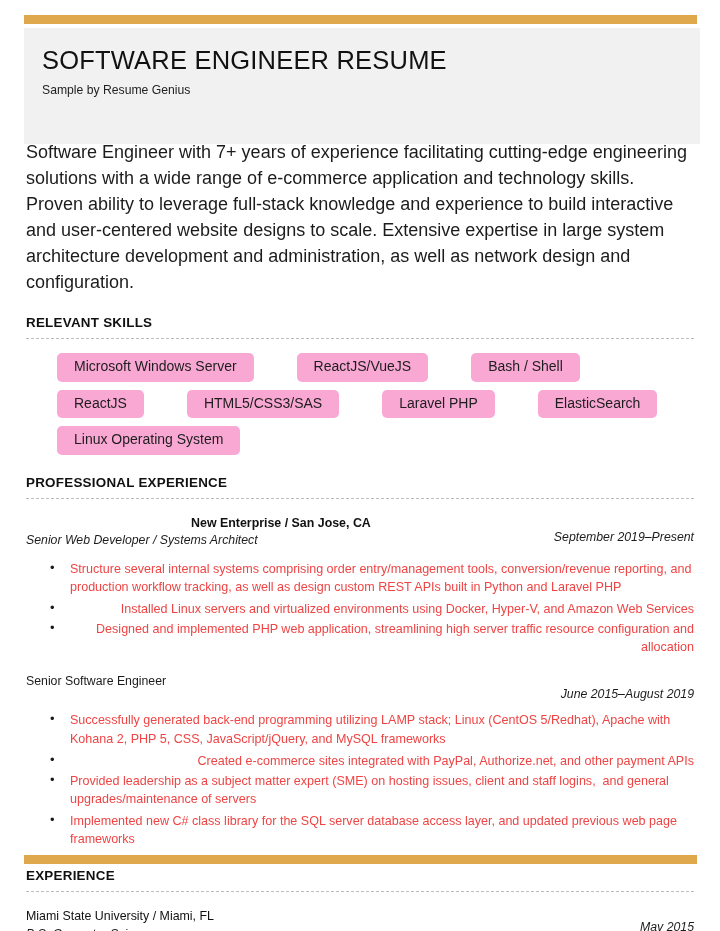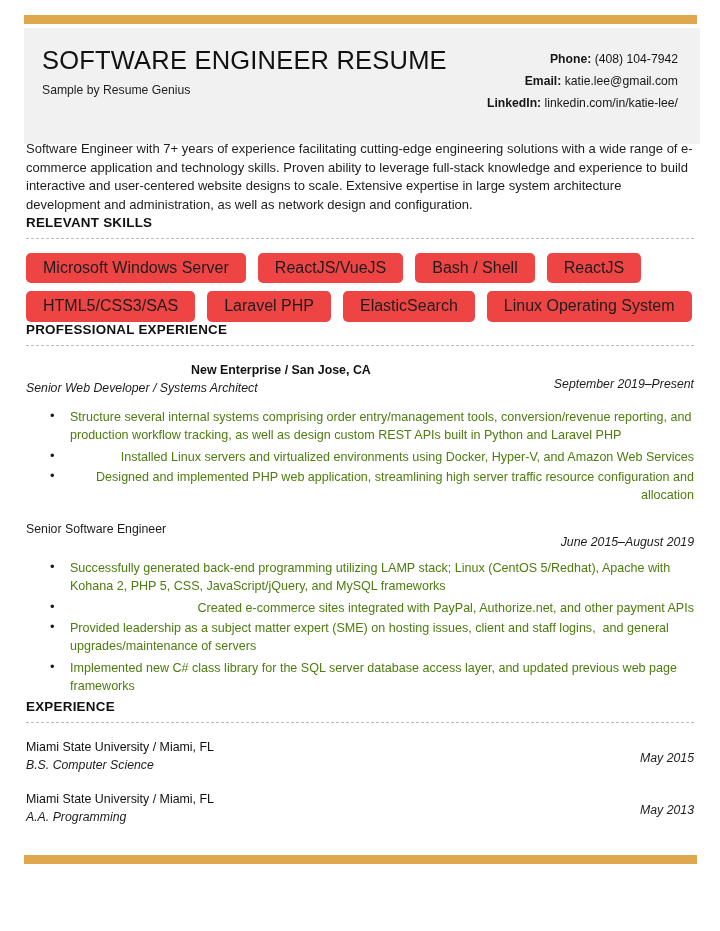--- a/index.html
+++ b/index.html
@@ -56,54 +56,56 @@
     padding-top: 4px;
   }
   .contact-line .lbl { font-weight: bold; }
   .contact-line .val { font-weight: 400; }
 
   
   .content { position: absolute; left: 0; top: 122px; width: 720px; }
 
   .summary {
     margin: 18px 26px 0 26px;
-    font-size: 13px;
+    font-size: 18px;
     line-height: 1.44;
     color: #1c1c1c;
     text-align: left;
   }
 
   
   .section { margin: 0 26px; }
   .section-heading {
     font-size: 13.4px;
     font-weight: bold;
     letter-spacing: 0.25px;
     color: #111;
+    margin-top: 20px;
   }
   .section-rule {
     border-top: 1px dashed #bdbdbd;
     margin-top: 8px;
     height: 0;
   }
 
   
   .skills-wrap {
     display: flex; flex-wrap: wrap;
     gap: 8px 12px;
     margin-top: 14px;
   }
   .skill-pill {
-    background: #ef4444;
+    background: #f9a8d4;
     color: #1d1d1d;
-    font-size: 16px;
+    font-size: 14px;
     border-radius: 5px;
     padding: 6px 17px 7px 17px;
     white-space: nowrap;
     line-height: 1.1;
+    margin-left: 31px;
   }
 
   
   .entry { margin-top: 16px; }
   .entry-row {
     display: flex; justify-content: space-between; align-items: flex-start;
   }
   .entry-left { flex: 1 1 auto; min-width: 0; }
   .entry-company {
     font-size: 12.4px; font-weight: bold; color: #111; line-height: 1.35; text-align: center;
@@ -120,21 +122,21 @@
   }
   .entry-date.edu { padding-top: 12px; }
 
   
   ul.bullets { list-style: none; margin: 10px 0 0 0; padding: 0; }
   ul.bullets li {
     position: relative;
     padding-left: 44px;
     font-size: 12.55px;
     line-height: 1.44;
-    color: #4d7c0f;
+    color: #ef4444;
     margin-bottom: 4px;
   }
   ul.bullets li::before {
     content: "\2022";
     position: absolute;
     left: 24px; top: -1px;
     font-size: 13px;
     color: #1c1c1c;
   }
   ul.bullets li.tight { margin-bottom: 2px; text-align: right; }
@@ -148,34 +150,20 @@
 <body>
 
 <div class="page">
 
   <div class="accent-bar-top"></div>
 
   <div class="header-band">
     <div class="header-left">
       <div class="resume-title">SOFTWARE ENGINEER RESUME</div>
       <div class="resume-subtitle">Sample by Resume Genius</div>
-    </div>
-    <div class="header-right">
-      <div class="contact-line">
-        <span class="lbl">Phone:</span>
-        <span class="val">(408) 104-7942</span>
-      </div>
-      <div class="contact-line">
-        <span class="lbl">Email:</span>
-        <span class="val">katie.lee@gmail.com</span>
-      </div>
-      <div class="contact-line">
-        <span class="lbl">LinkedIn:</span>
-        <span class="val">linkedin.com/in/katie-lee/</span>
-      </div>
     </div>
   </div>
 
   <div class="content">
 
     <p class="summary">Software Engineer with 7+ years of experience facilitating cutting-edge engineering solutions with a wide range of e-commerce application and technology skills. Proven ability to leverage full-stack knowledge and experience to build interactive and user-centered website designs to scale. Extensive expertise in large system architecture development and administration, as well as network design and configuration.</p>
 
     <div class="section">
       <div class="section-heading">RELEVANT SKILLS</div>
       <div class="section-rule"></div>

